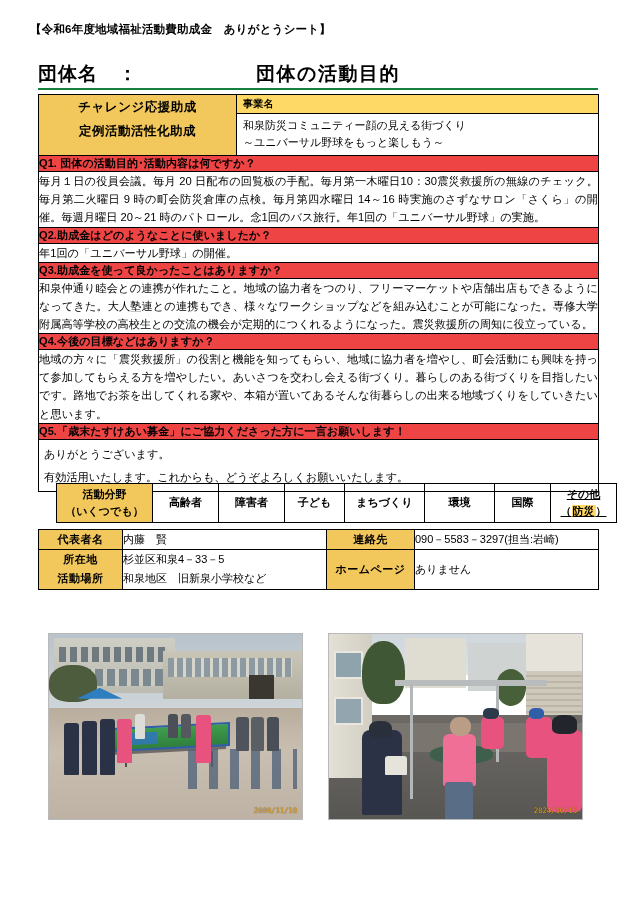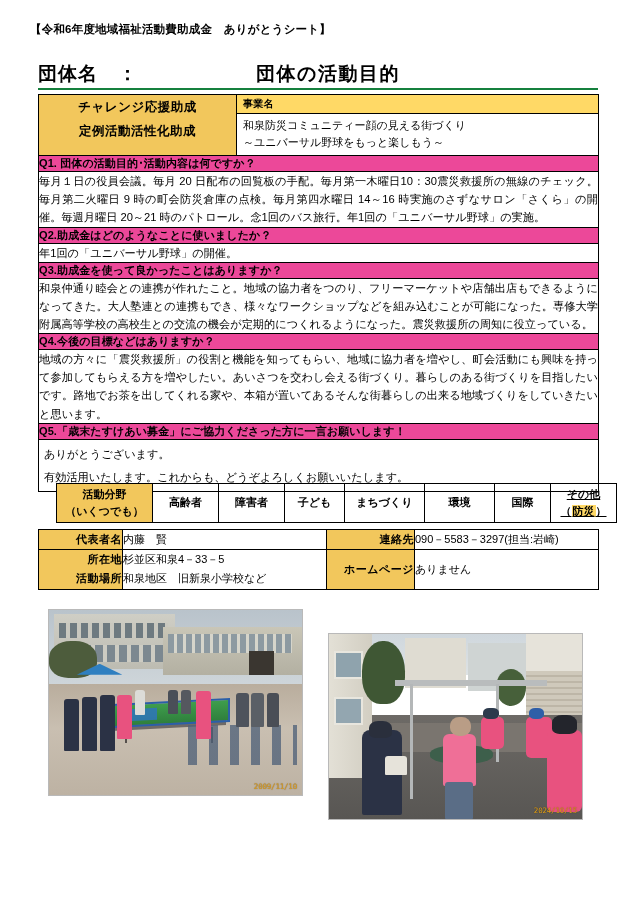--- a/index.html
+++ b/index.html
@@ -97,21 +97,21 @@
   }
   .project-body {
     padding: 3px 0 4px 6px;
     font-size: 11px;
     line-height: 1.55;
   }
   .project-cell { padding: 0 !important; }
 
   
   .q-head {
-    background: #ec4899;
+    background: #ef4444;
     font-size: 11px;
     font-weight: bold;
     padding: 2.5px 0 2.5px 7px;
     letter-spacing: 0.1px;
   }
   .q-body {
     padding: 3px 8px 4px 7px;
     font-size: 11.2px;
     line-height: 1.62;
     text-align: justify;
@@ -154,21 +154,21 @@
     table-layout: fixed;
   }
   .contact-table td {
     border: 1px solid #000;
     font-size: 11px;
     padding: 0;
     vertical-align: middle;
   }
   .c-label {
     background: #F2C75C;
-    text-align: right;
+    text-align: center;
     font-weight: bold;
     letter-spacing: 0.5px;
   }
   .c-label .l1, .c-label .l2 { display: block; line-height: 1.75; }
   .c-value {
     padding: 2px 0 2px 8px;
     line-height: 1.75;
     font-size: 11.5px;
   }
   .c-value .l1, .c-value .l2 { display: block; }
@@ -390,21 +390,21 @@
         <td class="c-value">
           <span class="l1">杉並区和泉4－33－5</span>
           <span class="l2">和泉地区　旧新泉小学校など</span>
         </td>
         <td class="c-label">ホームページ</td>
         <td class="c-value">ありません</td>
       </tr>
     </tbody>
   </table>
 
-  <div class="photo" id="photo1" style="left:48px; top:609px; width:253px; height:185px;">
+  <div class="photo" id="photo1" style="left:48px; top:633px; width:253px; height:185px;">
     <div class="photo-inner">
       <div class="ph1-sky"></div>
       <div class="ph1-ground"></div>
       <div class="ph1-bldg1"></div>
       <div class="ph1-bldg1-win"></div>
       <div class="ph1-bldg1-win2"></div>
       <div class="ph1-bldg2"></div>
       <div class="ph1-bldg2-win"></div>
       <div class="ph1-dark"></div>
       <div class="ph1-tree"></div>

